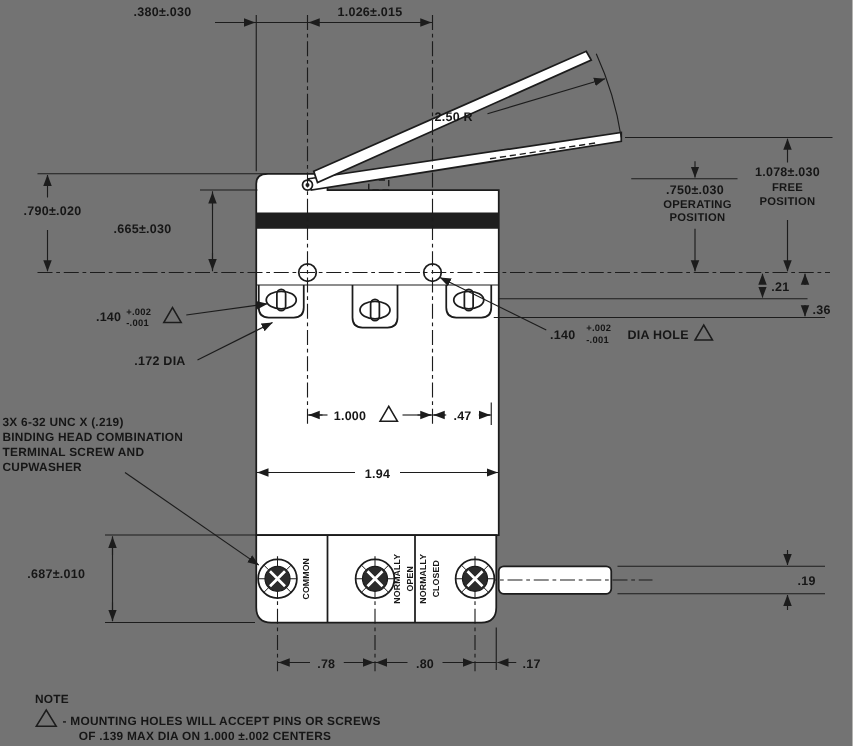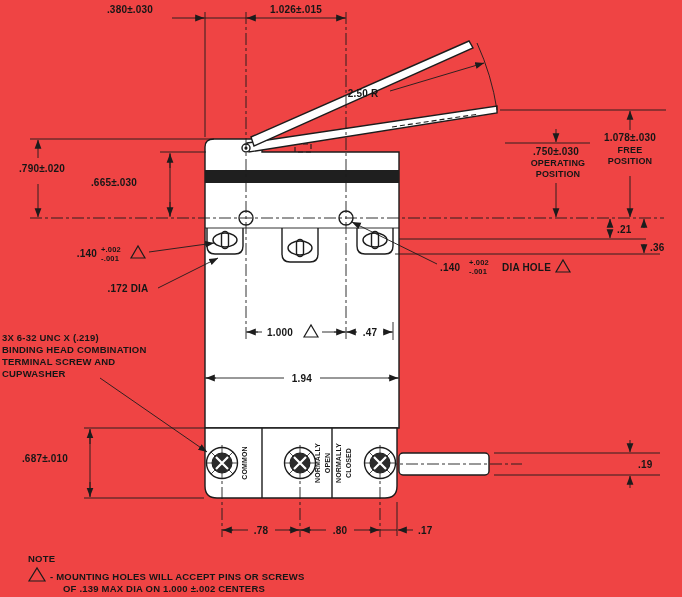--- a/index.html
+++ b/index.html
@@ -1,16 +1,16 @@
 <!DOCTYPE html>
 <html><head>
 <meta charset="utf-8">
 <style>
   html,body{margin:0;padding:0;background:#e8e8e4;}
-  .stage{width:682px;height:597px;background:#ef4444;position:relative;overflow:hidden;}
+  .stage{width:682px;height:597px;background:#737373;position:relative;overflow:hidden;}
   svg{display:block;}
   text{font-family:"Liberation Sans",sans-serif;font-weight:bold;font-size:10px;fill:#161616;letter-spacing:.2px;}
   .t9{font-size:9.5px;}
   .t8{font-size:9px;}
   .t7{font-size:7px;letter-spacing:.1px;}
   .t75{font-size:7.5px;}
   .mid{text-anchor:middle;}
   .end{text-anchor:end;}
   .s{stroke:#1c1c1c;fill:none;stroke-width:1.4;}
   .sw{stroke:#1c1c1c;fill:#ffffff;stroke-width:1.4;}

